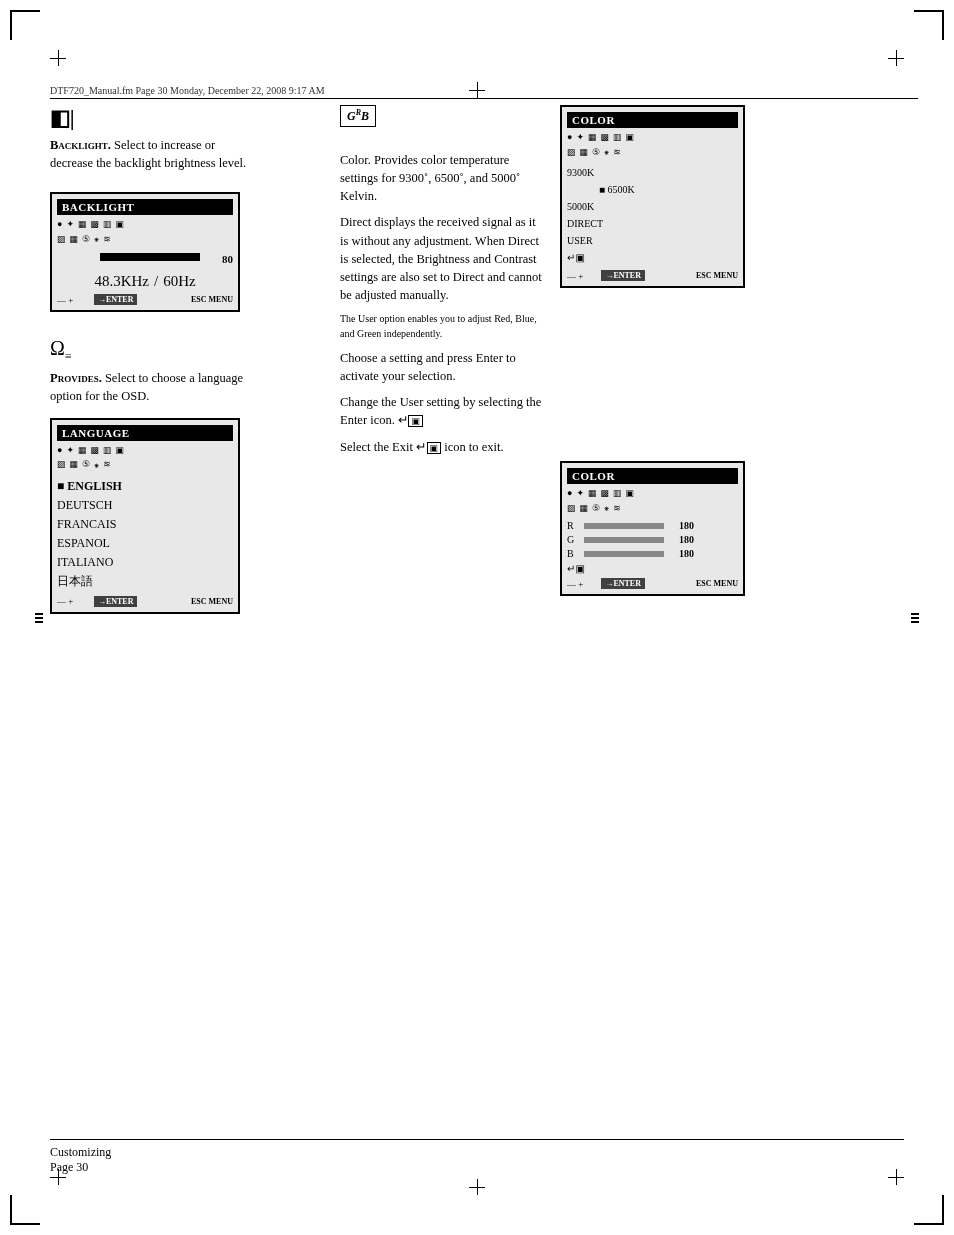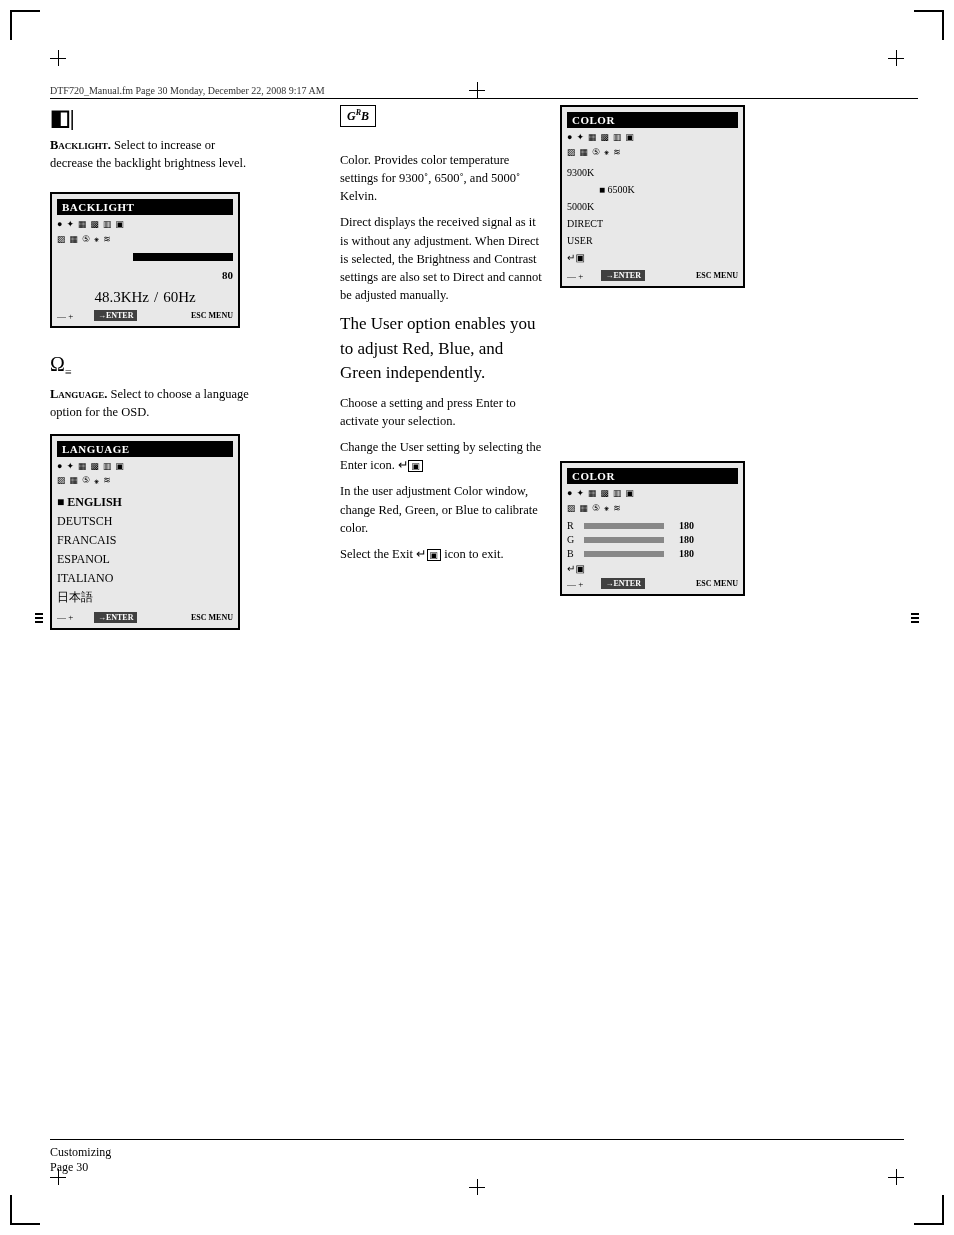--- a/index.html
+++ b/index.html
@@ -111,25 +111,24 @@
     .osd-icons-row2 {
       display: flex;
       align-items: center;
       gap: 4px;
       margin-bottom: 6px;
       font-size: 9px;
     }
 
     .osd-slider-row {
       display: flex;
-      align-items: flex-end;
+      align-items: flex-start;
       justify-content: flex-end;
       gap: 8px;
       margin: 8px 0;
-      flex-direction: column;
     }
 
     .osd-slider {
       width: 100px;
       height: 8px;
       background: #000;
       display: inline-block;
     }
 
     .osd-value {
@@ -356,21 +355,21 @@
           <span>— +</span>
           <span class="osd-enter-btn">→ENTER</span>
           <span class="osd-esc-btn">ESC MENU</span>
         </div>
       </div>
 
       <div style="display:flex; gap:10px; margin-bottom:12px;">
         <div style="width:200px;">
           <div style="font-size:20px; margin-bottom:5px;">Ω<sub style="font-size:12px;">≡</sub></div>
           <div class="section-text">
-            <span class="label">Language.</span>  Select to choose a language option for the OSD.
+            <span class="label">Provides.</span>  Select to choose a language option for the OSD.
           </div>
         </div>
       </div>
 
       <div class="osd-box" style="margin-left:0;">
         <div class="osd-title">LANGUAGE</div>
         <div class="osd-icons-row">
           <span>●</span>
           <span>✦</span>
           <span>▦</span>
@@ -414,35 +413,32 @@
           </div>
 
           <div class="paragraph-section" style="font-size:12.5px; line-height:1.45; margin-bottom:8px;">
             <span class="label">Color.</span>  Provides color temperature settings for 9300˚, 6500˚, and 5000˚ Kelvin.
           </div>
 
           <div class="paragraph-section" style="font-size:12.5px; line-height:1.45; margin-bottom:8px;">
             <span class="label">Direct</span> displays the received signal as it is without any adjustment. When <span class="label">Direct</span> is selected, the <span class="label">Brightness</span> and <span class="label">Contrast</span> settings are also set to <span class="label">Direct</span> and cannot be adjusted manually.
           </div>
 
-          <div class="paragraph-section" style="font-size:17px; line-height:1.45; margin-bottom:8px;font-family:Liberation Serif, serif;">
+          <div class="paragraph-section" style="font-size:10px; line-height:1.45; margin-bottom:8px;font-family:Liberation Serif, serif;">
             The <span class="label">User</span> option enables you to adjust Red, Blue, and Green independently.
           </div>
 
           <div class="paragraph-section" style="font-size:12.5px; line-height:1.45; margin-bottom:8px;">
             Choose a setting and press <span class="label">Enter</span> to activate your selection.
           </div>
 
           <div class="paragraph-section" style="font-size:12.5px; line-height:1.45; margin-bottom:8px;">
             Change the <span class="label">User</span> setting by selecting the <span class="label">Enter</span> icon. ↵<span style="border:1px solid #000; font-size:9px; padding:0 2px;">▣</span>
           </div>
 
-          <div class="paragraph-section" style="font-size:12.5px; line-height:1.45; margin-bottom:8px;">
-            In the user adjustment <span class="label">Color</span> window, change Red, Green, or Blue to calibrate color.
-          </div>
 
           <div class="paragraph-section" style="font-size:12.5px; line-height:1.45; margin-bottom:8px;">
             Select the <span class="label">Exit</span> ↵<span style="border:1px solid #000; font-size:9px; padding:0 2px;">▣</span> icon to exit.
           </div>
         </div>
 
         <div style="flex:1; display:flex; flex-direction:column; gap:15px;">
 
           <div class="osd-box" style="width:185px; align-self:flex-start;">
             <div class="osd-title">COLOR</div>

